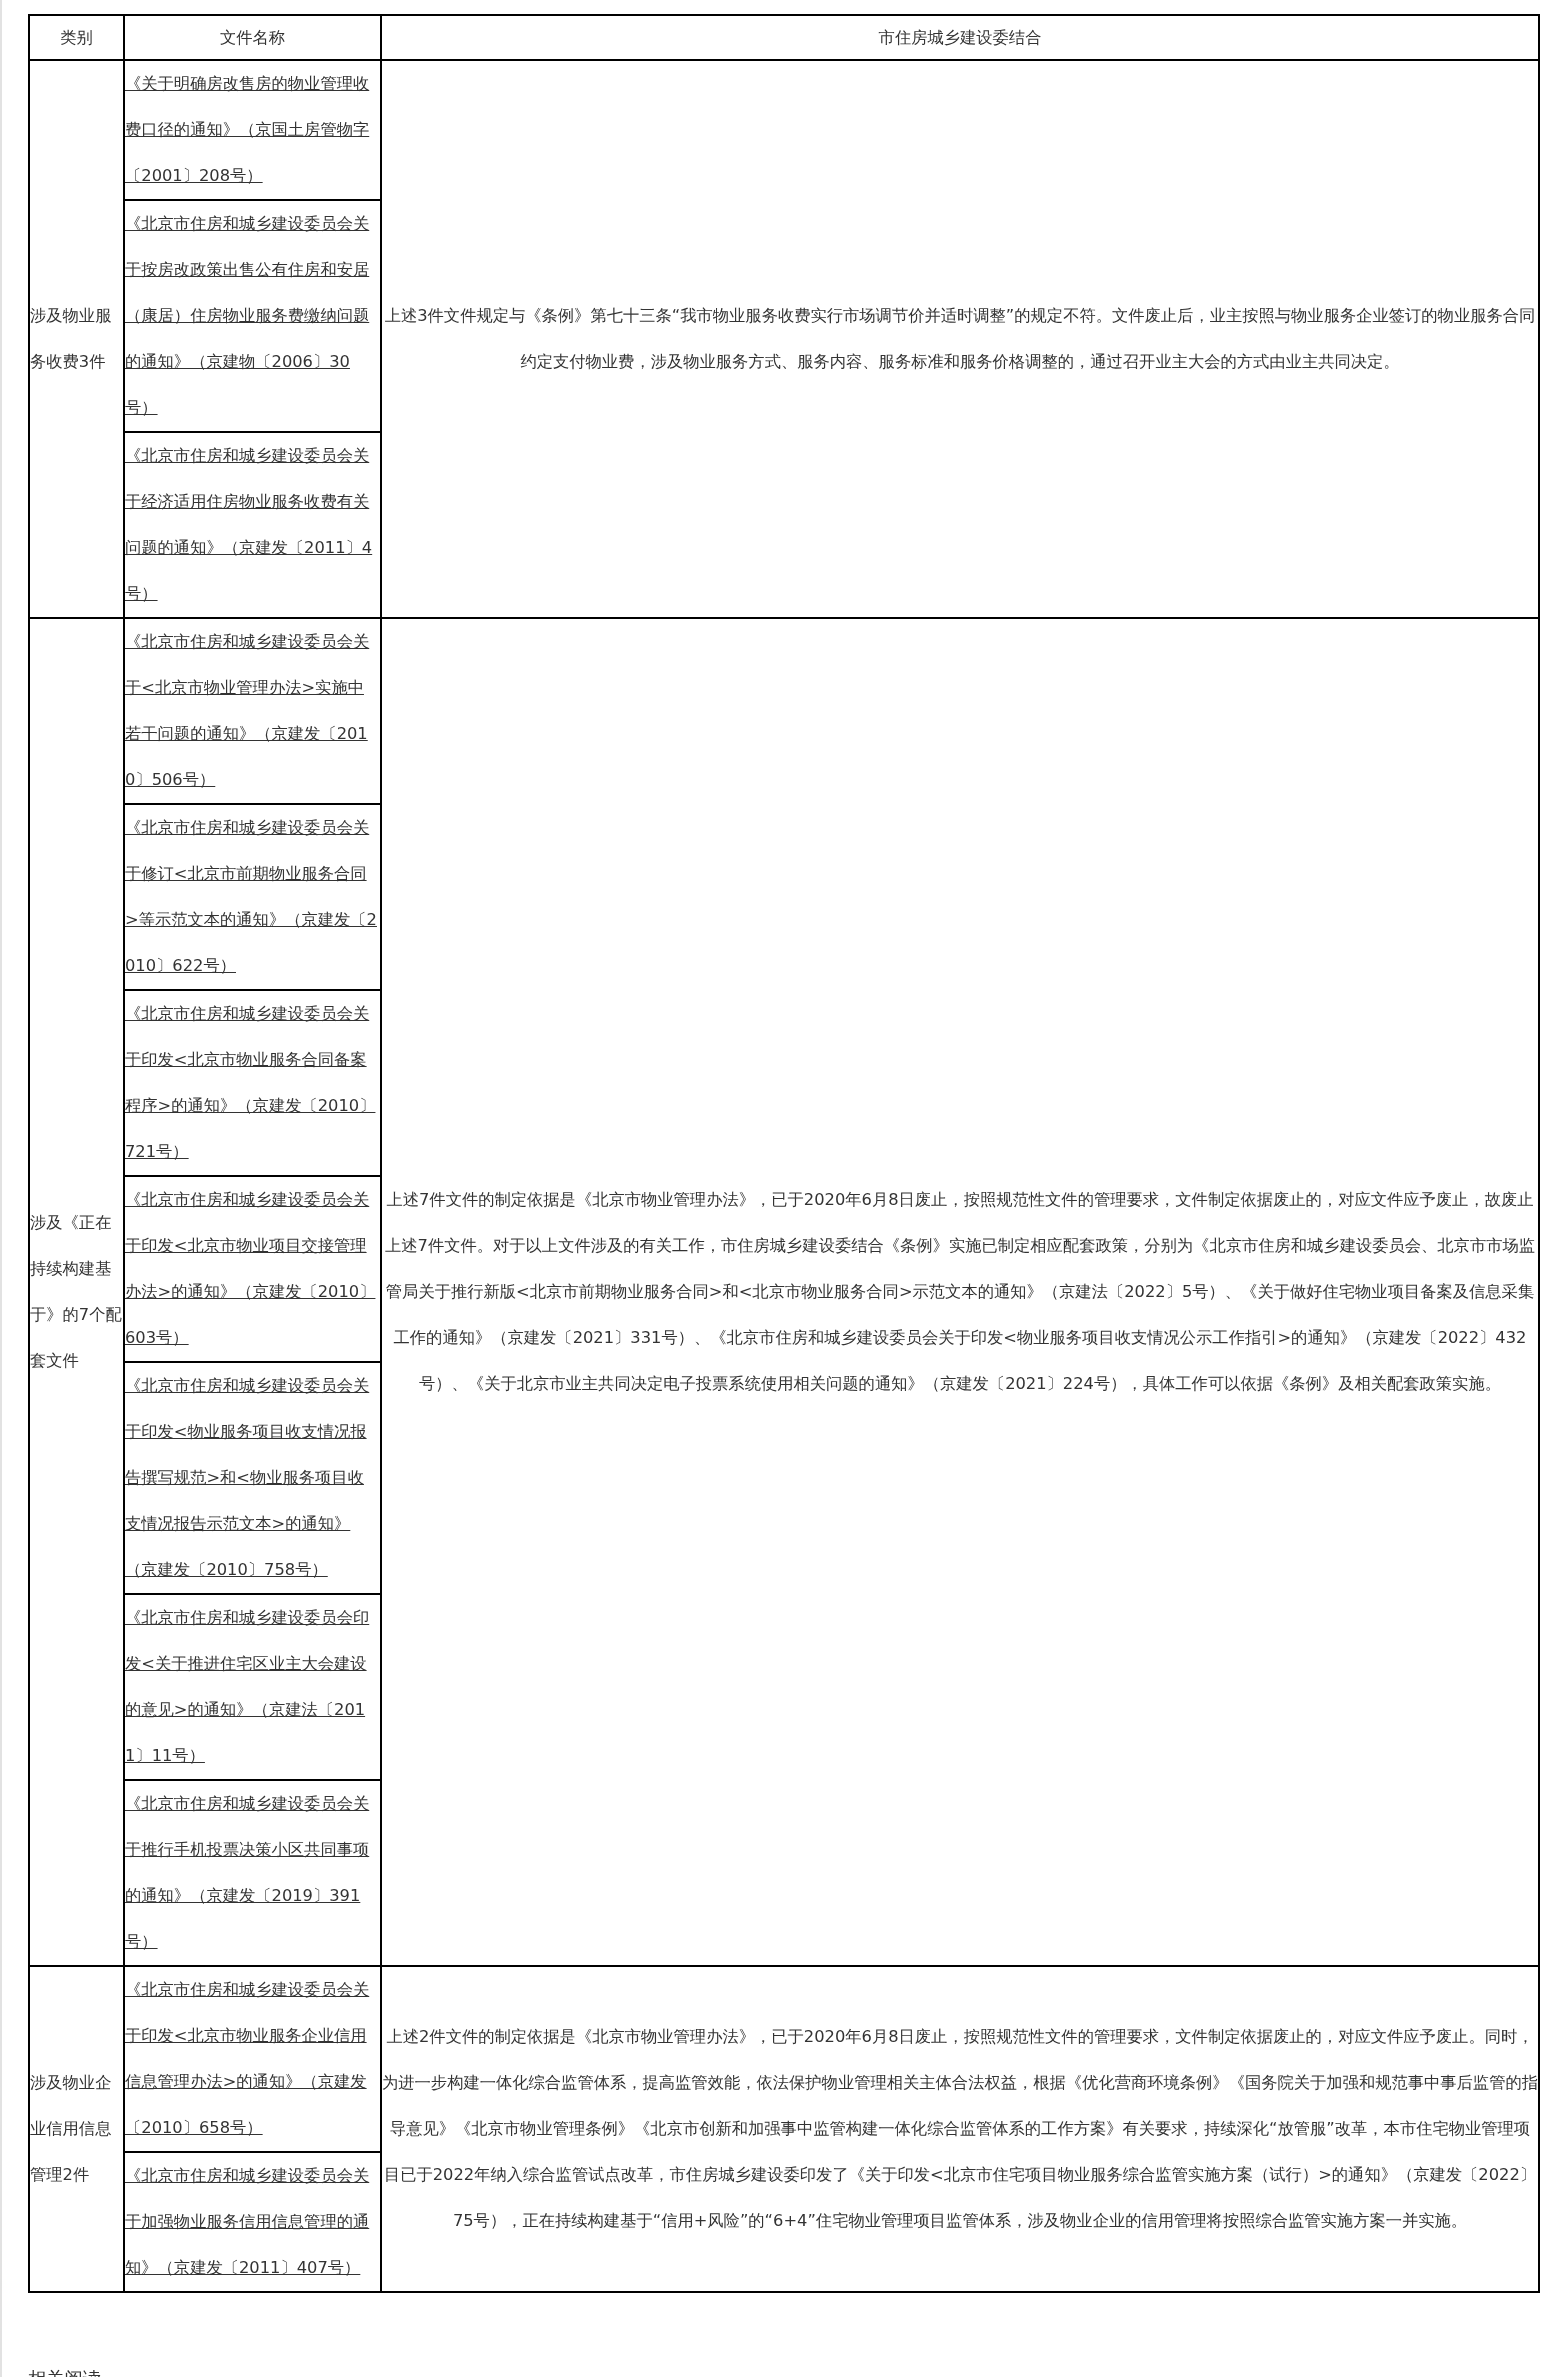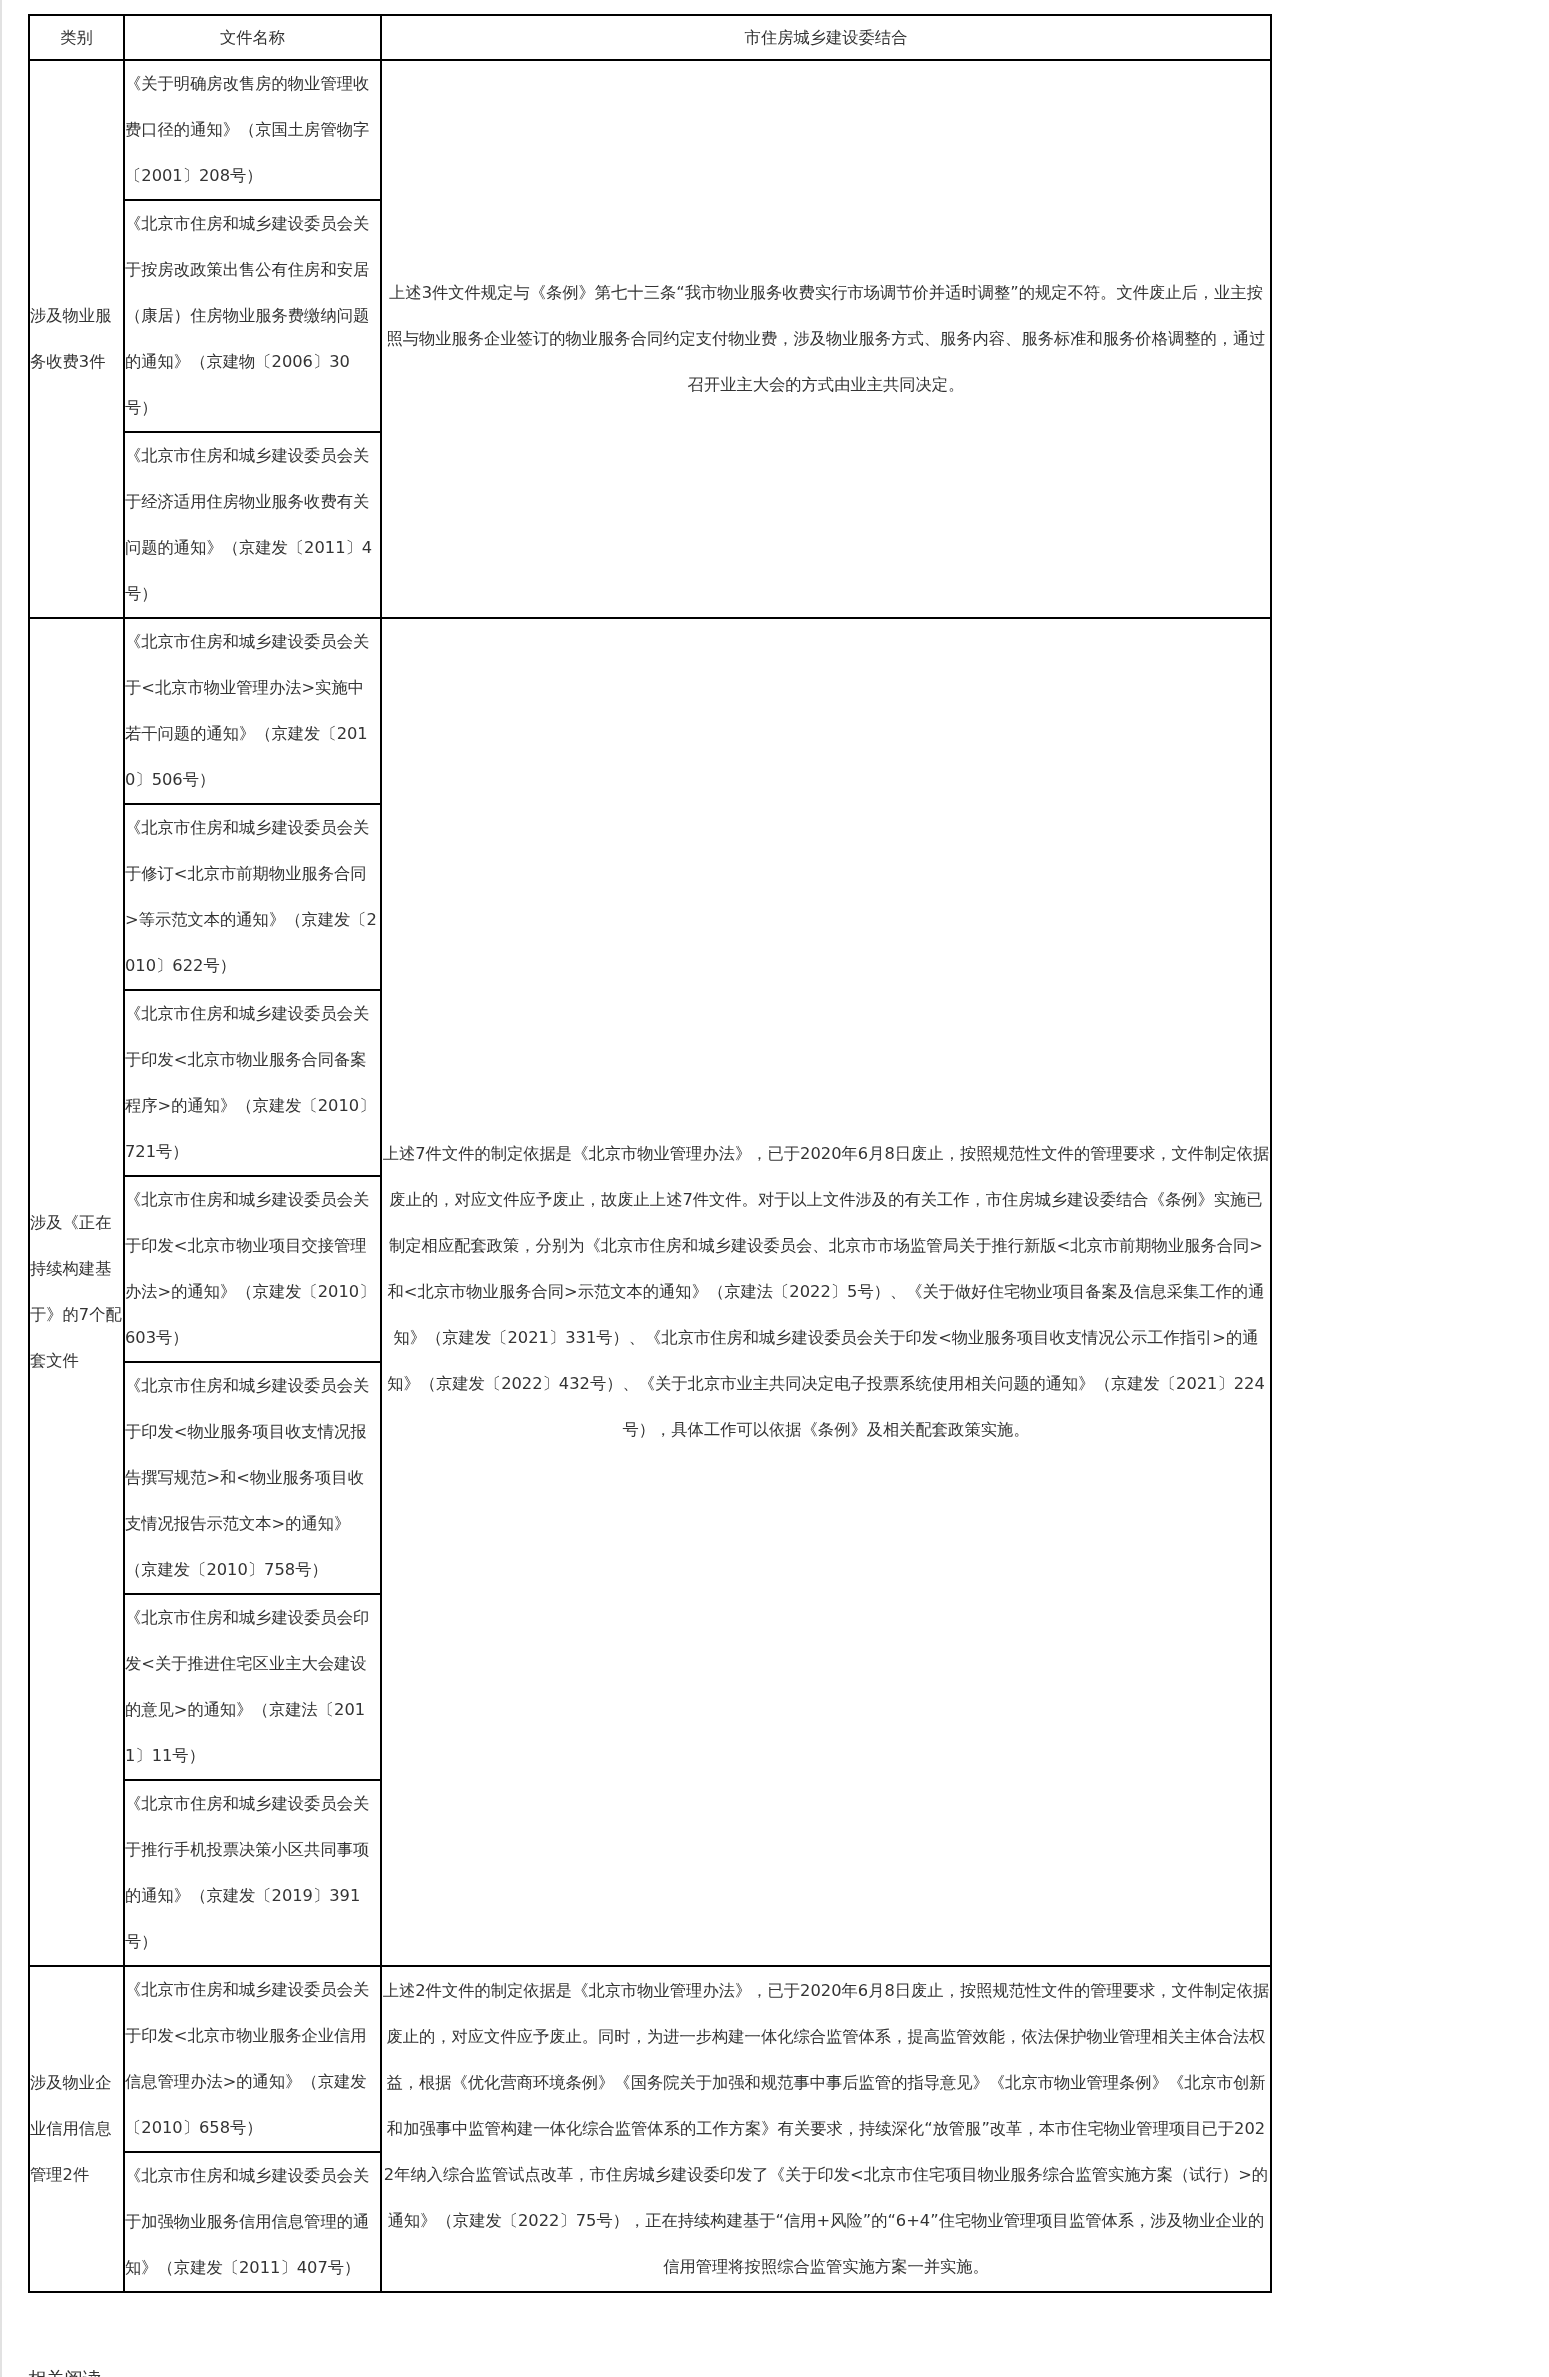--- a/index.html
+++ b/index.html
@@ -4,38 +4,38 @@
 <style>
   html, body { margin: 0; padding: 0; background: #ffffff; }
   body {
     width: 1549px; height: 2377px; overflow: hidden; position: relative;
     font-family: "DejaVu Sans", "Liberation Sans", sans-serif;
     color: #333333;
   }
   .left-strip { position: absolute; left: 0; top: 0; width: 2px; height: 2377px; background: #e2e2e2; }
   table.doc-table {
     position: absolute; left: 28px; top: 13.7px;
-    width: 1244px;
+    width: 1512px;
     border-collapse: collapse;
     table-layout: fixed;
     font-size: 16.3px;
     line-height: 46px;
   }
   .doc-table th, .doc-table td {
     border: 2px solid #000;
     padding: 0;
     vertical-align: middle;
     word-break: break-all;
   }
   .doc-table th { font-weight: normal; height: 43px; line-height: 43px; text-align: center; }
   .col-cat { width: 95px; }
   .col-name { width: 257px; }
   .col-reason { width: auto; }
   td.cat { text-align: left; margin-left: 6px; }
-  td.name { text-align: left; }
+  td.name { text-align: left; text-decoration: underline; }
   td.reason { text-align: center; }
   .footer-cut {
     position: absolute; left: 28px; top: 2366px;
     font-size: 18.3px; line-height: 26px; color: #333;
   }
 </style>
 </head>
 <body>
 
 <div class="left-strip"></div>

